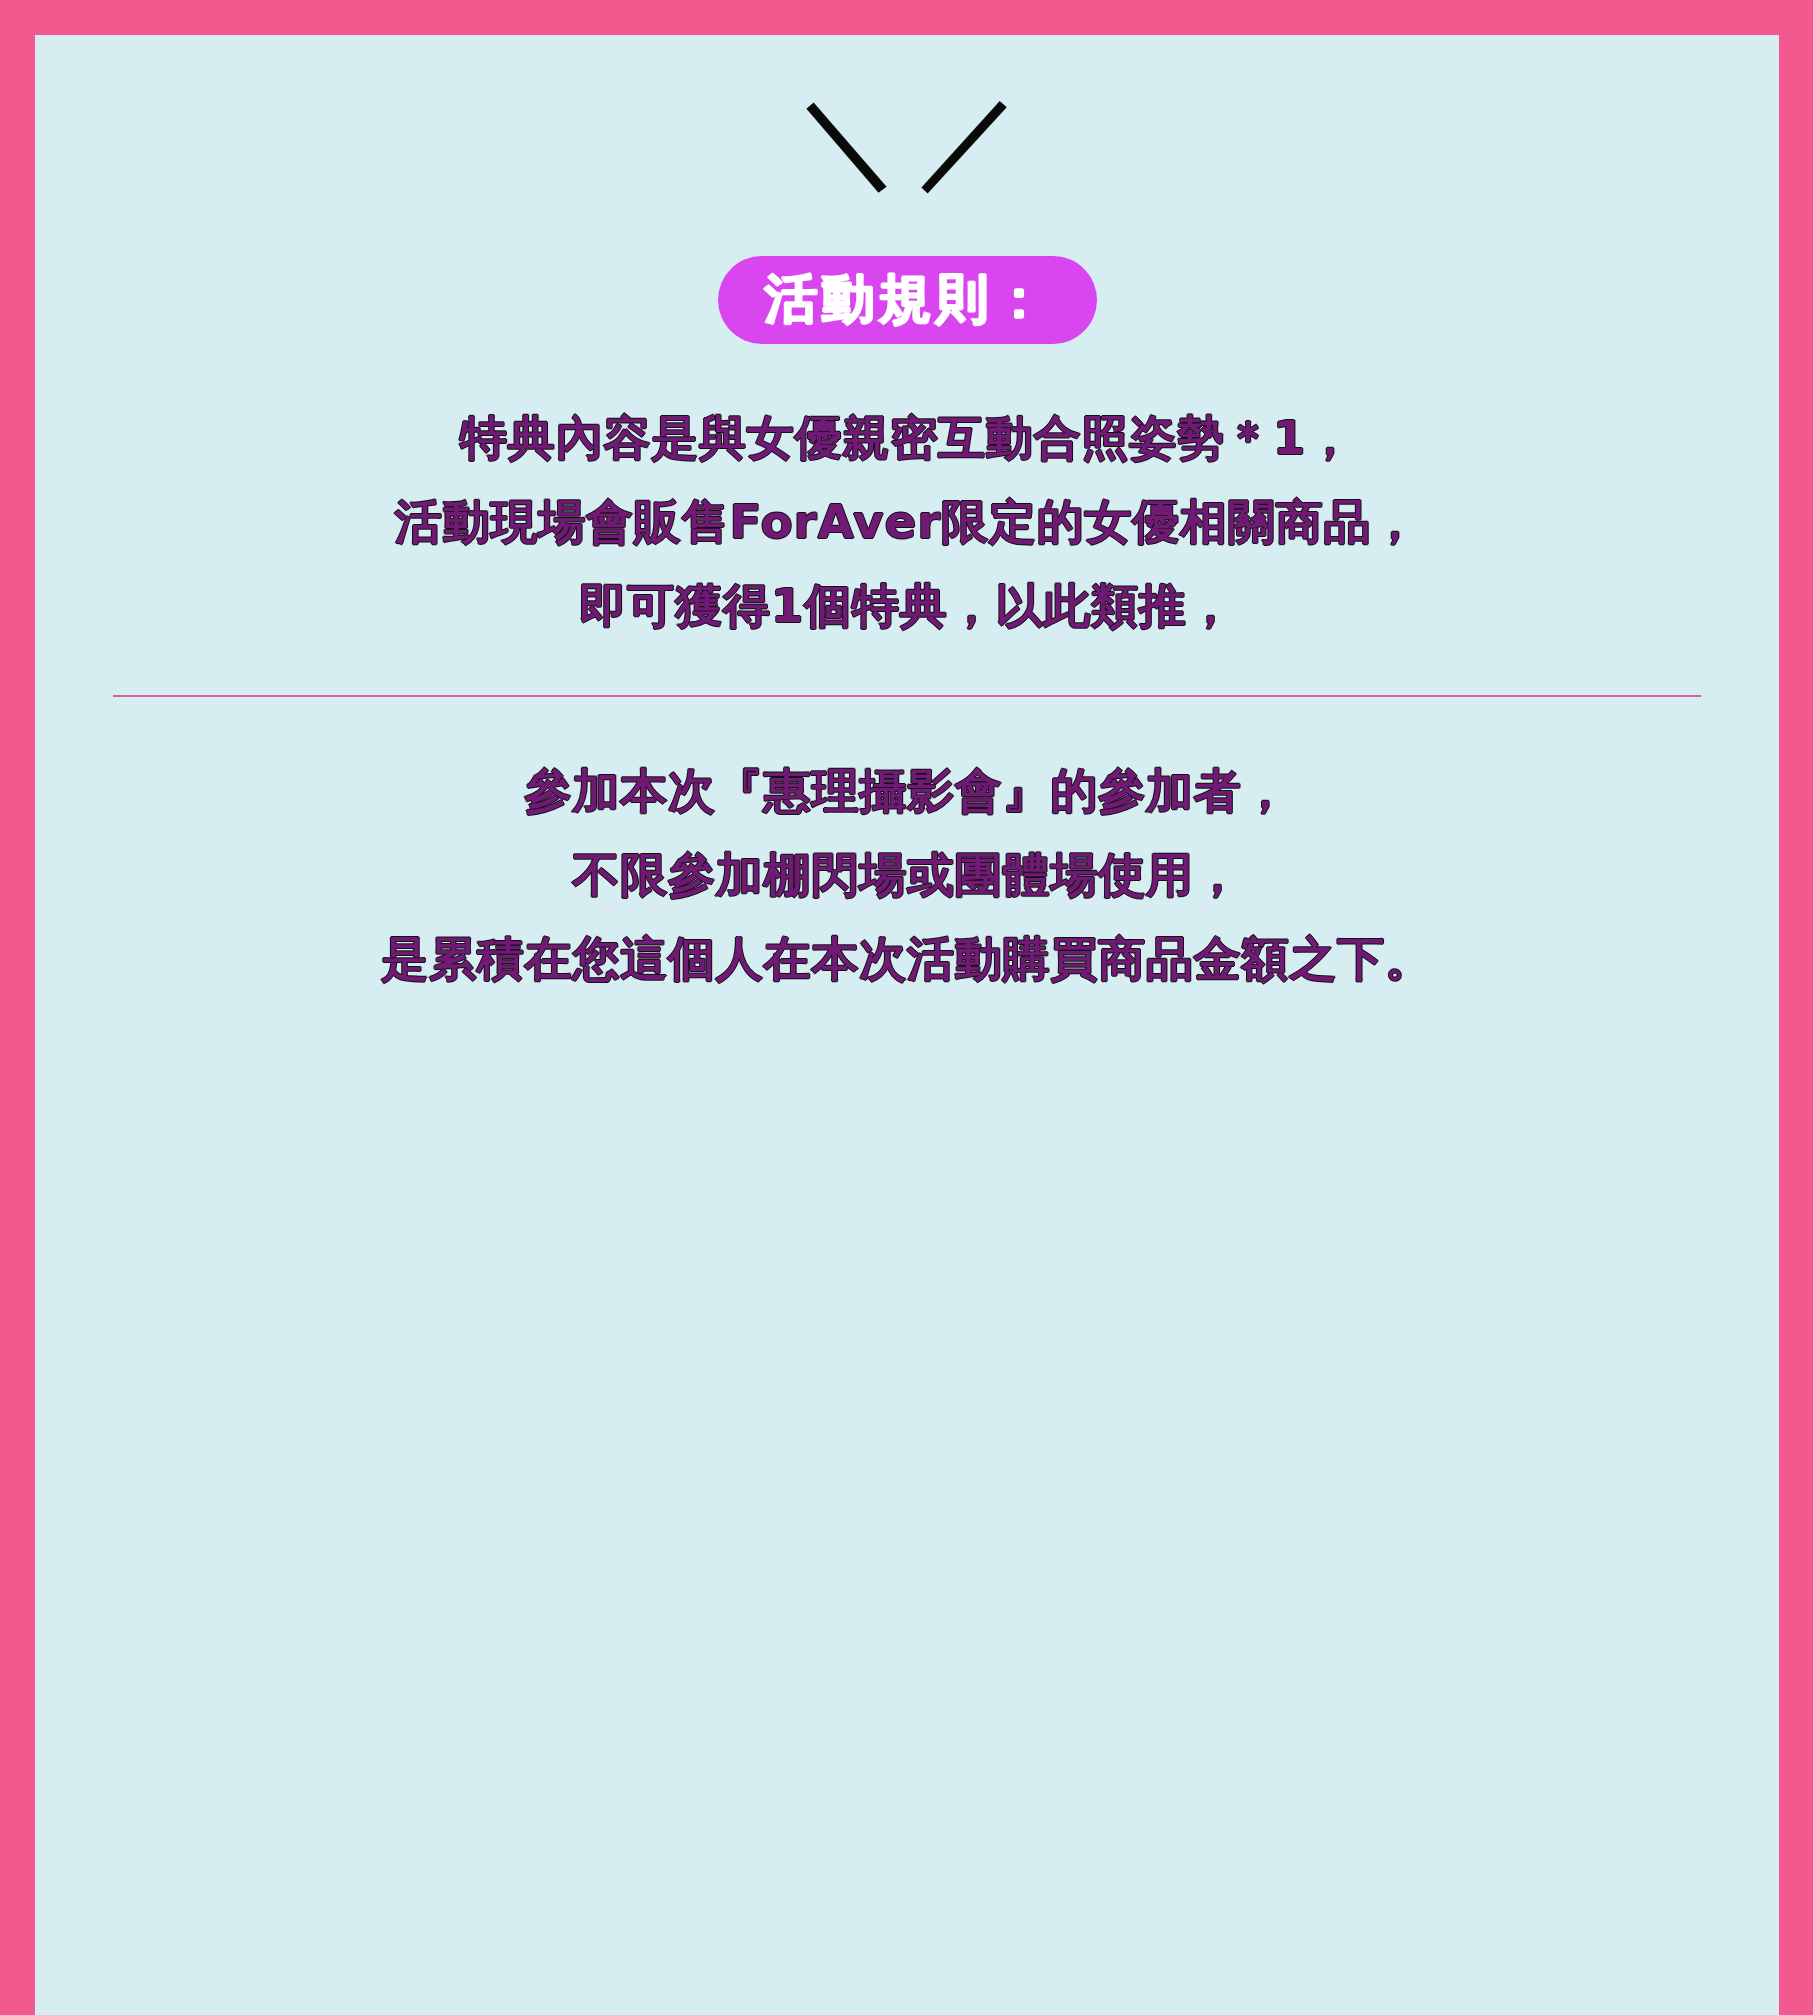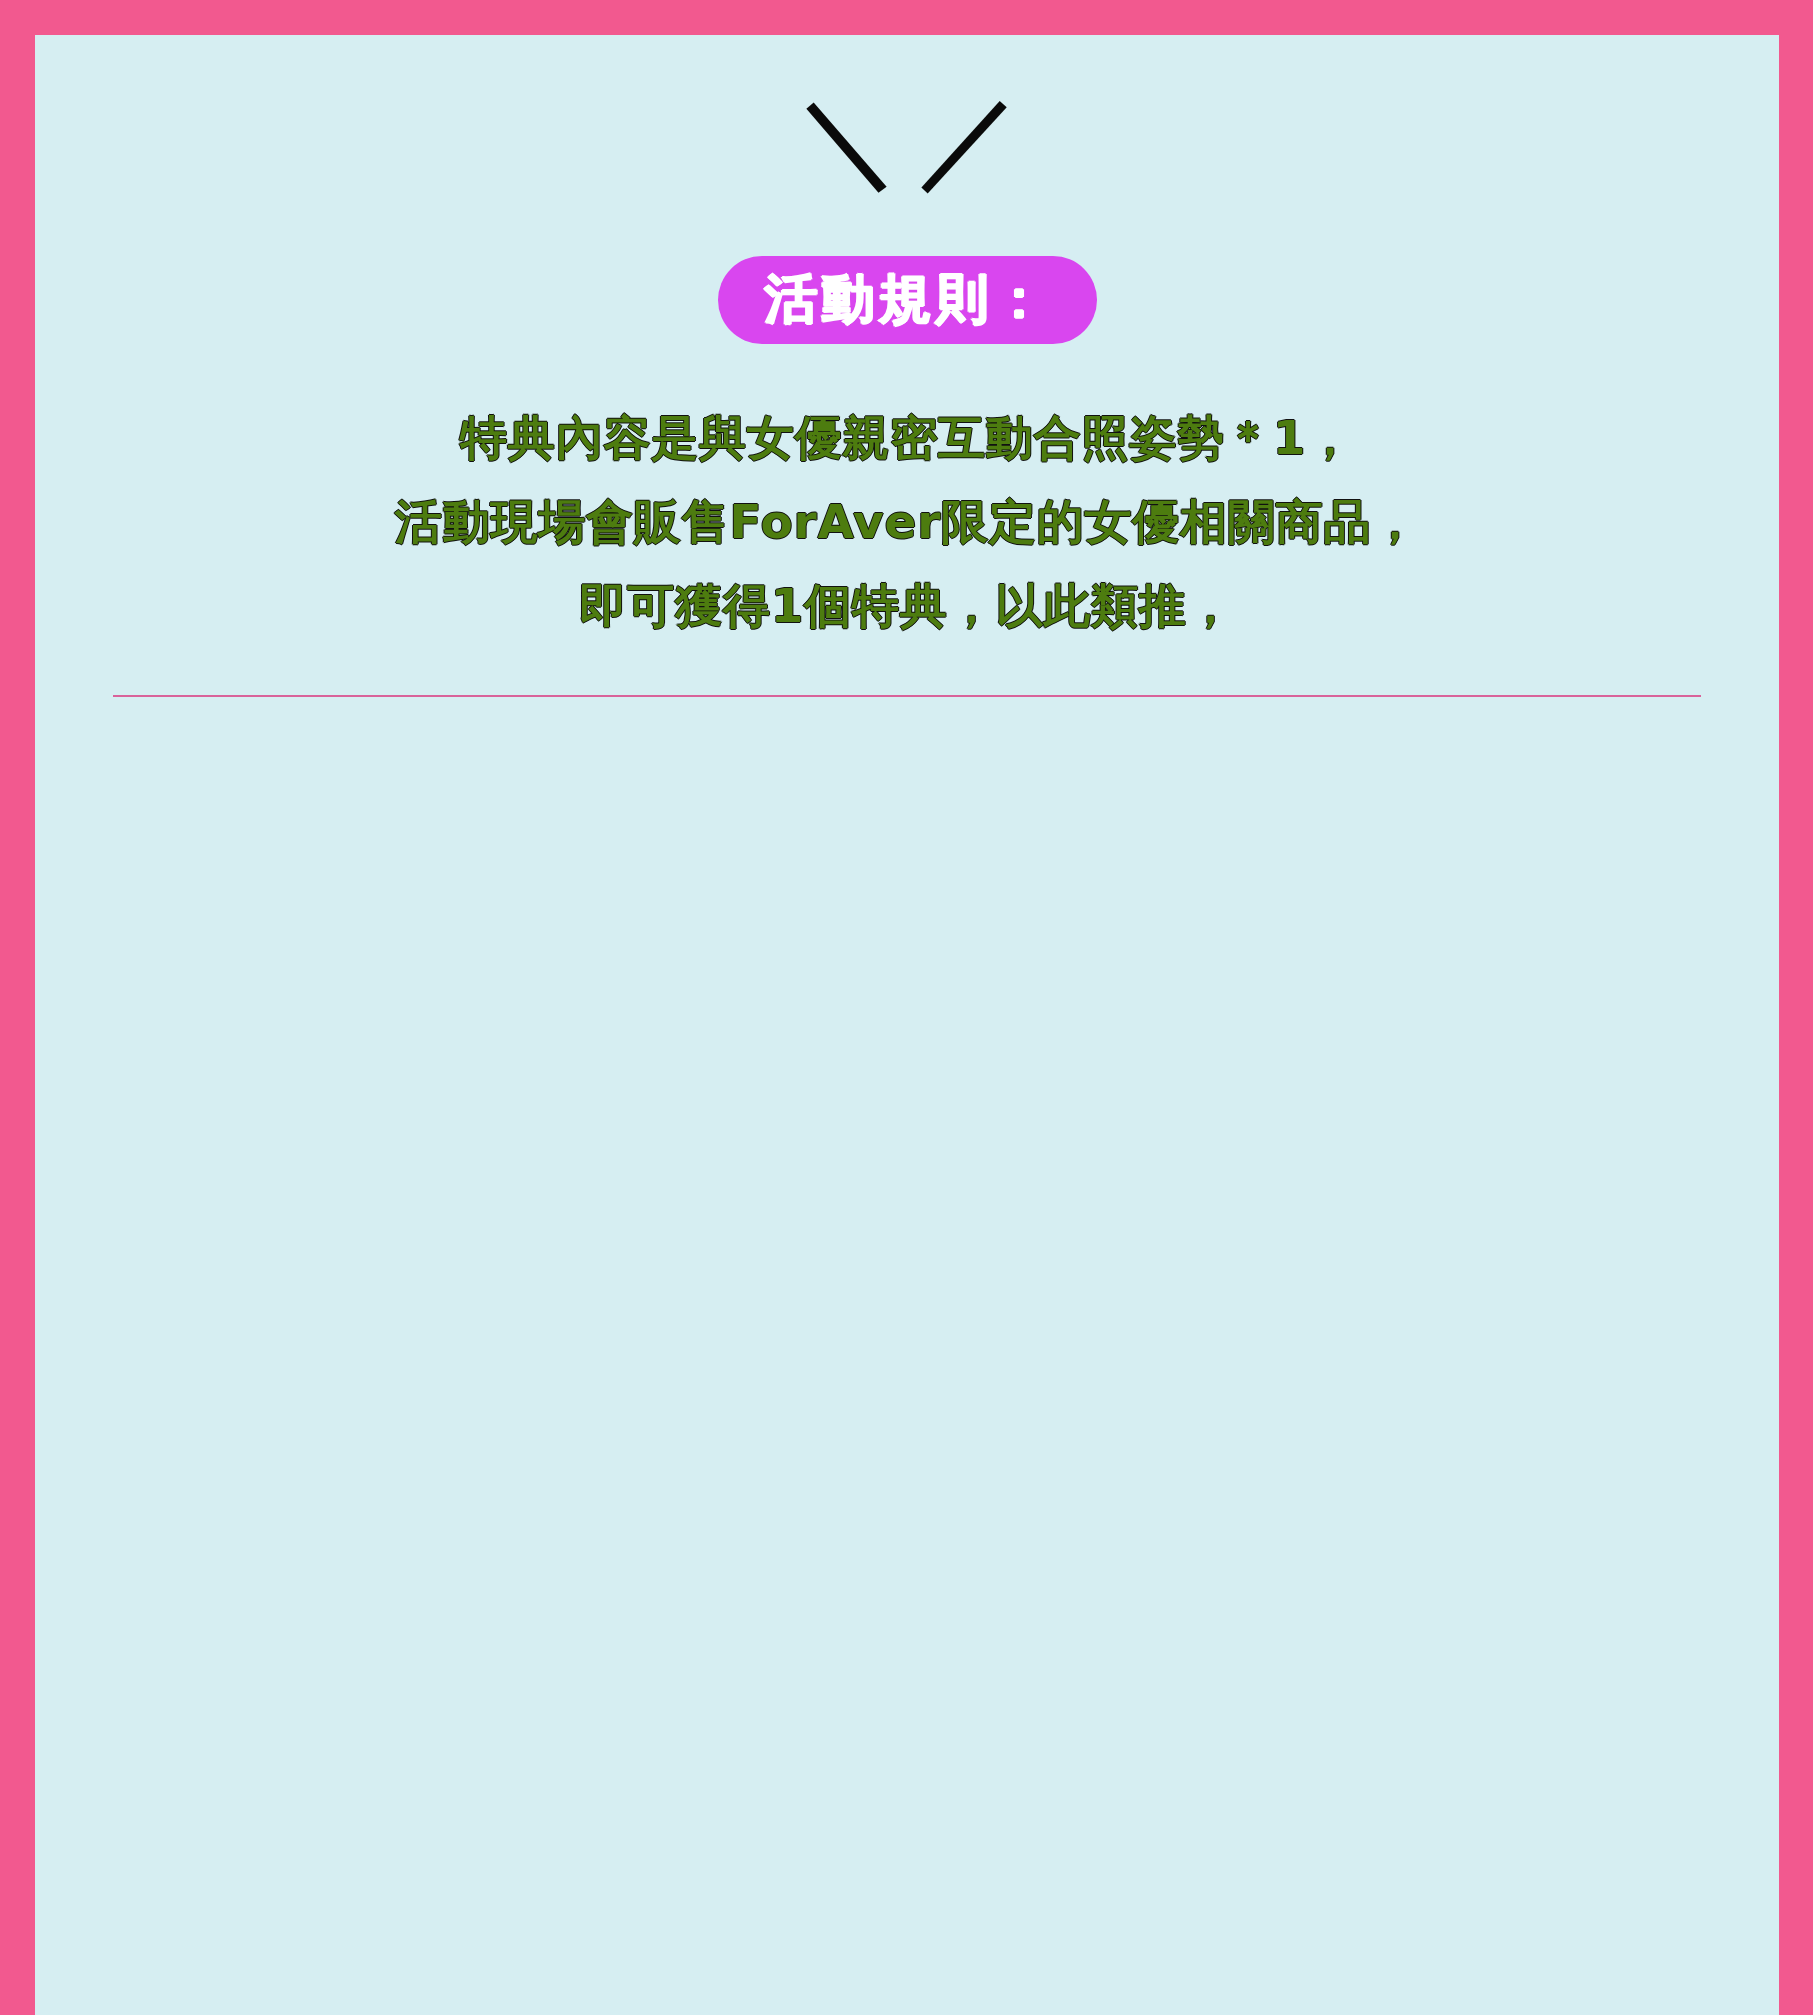--- a/index.html
+++ b/index.html
@@ -97,21 +97,21 @@
     width: 100%;
     display: flex;
     flex-direction: column;
     align-items: center;
     gap: 0;
   }
   .body-line {
     font-family: "DejaVu Sans", sans-serif;
     font-size: 47px;
     font-weight: 700;
-    color: #4d7c0f;
+    color: #701a75;
     letter-spacing: 0.8px;
     line-height: 1.78;
     white-space: nowrap;
     text-align: center;
     text-shadow:
        1px 0 0 #111111, -1px 0 0 #111111,
        0 1px 0 #111111, 0 -1px 0 #111111;
   }
 
   
@@ -141,18 +141,23 @@
 
     <div class="body-block">
       <div class="body-line">特典內容是與女優親密互動合照姿勢＊1，</div>
       <div class="body-line">活動現場會販售ForAver限定的女優相關商品，</div>
       <div class="body-line">即可獲得1個特典，以此類推，</div>
     </div>
 
     <div class="divider"></div>
 
 
+    <div class="body-block">
+      <div class="body-line">參加本次『惠理攝影會』的參加者，</div>
+      <div class="body-line">不限參加棚閃場或團體場使用，</div>
+      <div class="body-line">是累積在您這個人在本次活動購買商品金額之下。</div>
+    </div>
 
     <div class="spacer-flex"></div>
 
   </div>
 </div>
 
 
 </body></html>

